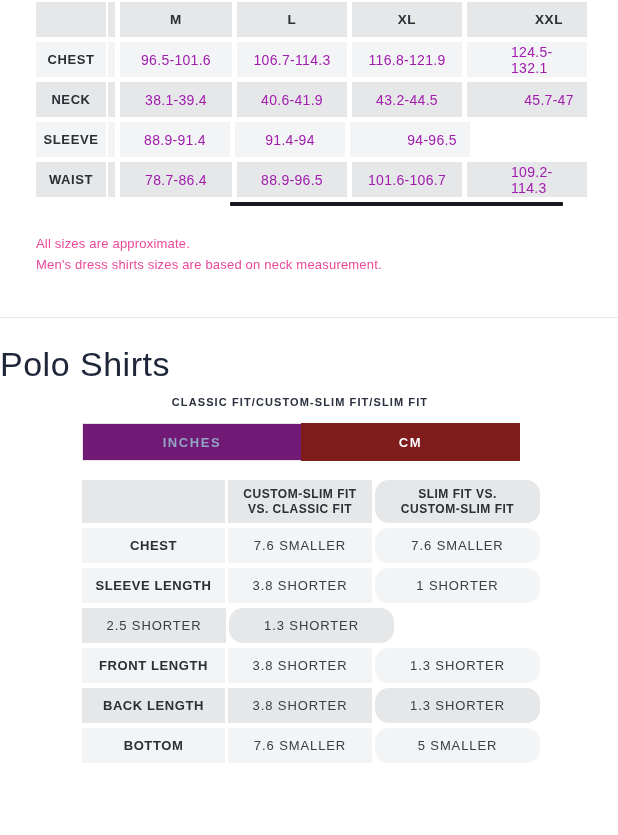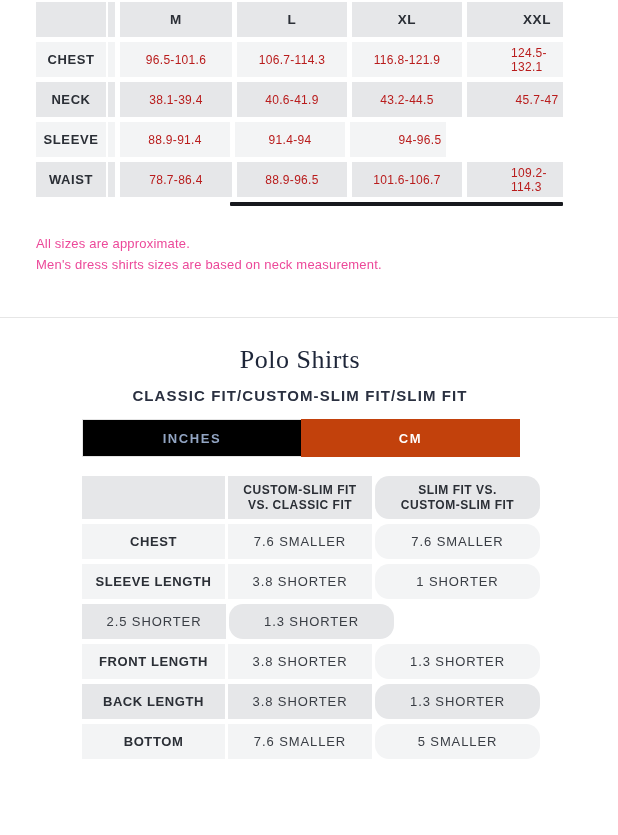--- a/index.html
+++ b/index.html
@@ -10,63 +10,63 @@
     color:#33373f;
     overflow:hidden;
   }
 
   
   .size-table { margin:2px 0 0 36px; }
   .st-row { display:flex; margin-bottom:5px; }
   .cell {
     height:35px;
     display:flex; align-items:center; justify-content:center;
-    font-size:12px; color:#b91c1c; letter-spacing:.3px;
+    font-size:14px; color:#a21caf; letter-spacing:.3px;
   }
   .st-label  { width:70px; margin-right:2px; font-size:13px; font-weight:bold; color:#2b2f36; letter-spacing:.6px; }
   .st-sliver { width:7px;  margin-right:5px; }
   .st-c1 { width:112px; margin-right:5px; }
   .st-c  { width:110px; margin-right:5px; }
-  .st-c4 { width:96px;  margin-right:16px;padding-left:44px; }
+  .st-c4 { width:120px;  margin-right:16px;padding-left:44px; }
   .st-head { font-weight:bold; font-size:13.5px; color:#2b2f36; letter-spacing:.6px; }
   .bg-gray  { background:#e6e7e9; }
   .bg-light { background:#f3f4f5; }
 
   .h-scrollbar {
     margin:2px 0 0 194px;
     width:333px; height:4px;
     background:#17191e; border-radius:1px;
   }
 
   
   .notes { margin:28px 0 0 36px; font-size:13px; color:#ec4899; line-height:20.5px; letter-spacing:.2px; }
 
   
   .divider { margin-top:42px; border-top:1px solid #e6e6e6; width:618px; }
 
   
   .polo-title {
-    margin-top:27px; width:600px; text-align:center;
-    font-family:Liberation Serif, serif; font-weight:400;
-    font-size:26px; color:#1e2639; letter-spacing:.5px;
+    margin-top:27px; width:600px; 
+    font-family:Liberation Sans, sans-serif; font-weight:400;
+    font-size:34px; color:#1e2639; letter-spacing:.5px;
   }
   .polo-subtitle {
     margin-top:12px; width:600px; text-align:center;
-    font-size:15px; font-weight:bold; color:#2a3040; letter-spacing:1.1px;
+    font-size:11px; font-weight:bold; color:#2a3040; letter-spacing:1.1px;
   }
 
   
   .unit-toggle { margin:15px 0 0 82px; width:438px; height:38px; display:flex; cursor:pointer; }
   .toggle-opt {
     width:219px; height:38px;
     display:flex; align-items:center; justify-content:center;
     font-size:13px; font-weight:bold; letter-spacing:1.6px;
   }
-  .toggle-inactive { background:#000000; color:#92a5c3; border:1px solid #e4e4e4; border-right:none; }
-  .toggle-active   { background:#c2410c; color:#ffffff; }
+  .toggle-inactive { background:#701a75; color:#92a5c3; border:1px solid #e4e4e4; border-right:none; }
+  .toggle-active   { background:#7f1d1d; color:#ffffff; }
 
   
   .fit-table { margin:19px 0 0 82px; }
   .ft-row { display:flex; margin-bottom:5px; }
   .ft-label { width:143px; margin-right:3px; font-size:13px; font-weight:bold; color:#2b2f36; letter-spacing:.6px; }
   .ft-c1 { width:144px; margin-right:3px; }
   .ft-c2 { width:165px; margin-right:0;border-radius:14px; }
   .ft-val { font-size:13px; color:#3a3e45; letter-spacing:.9px; }
   .ft-head-row .cell { height:43px; }
   .ft-head {

